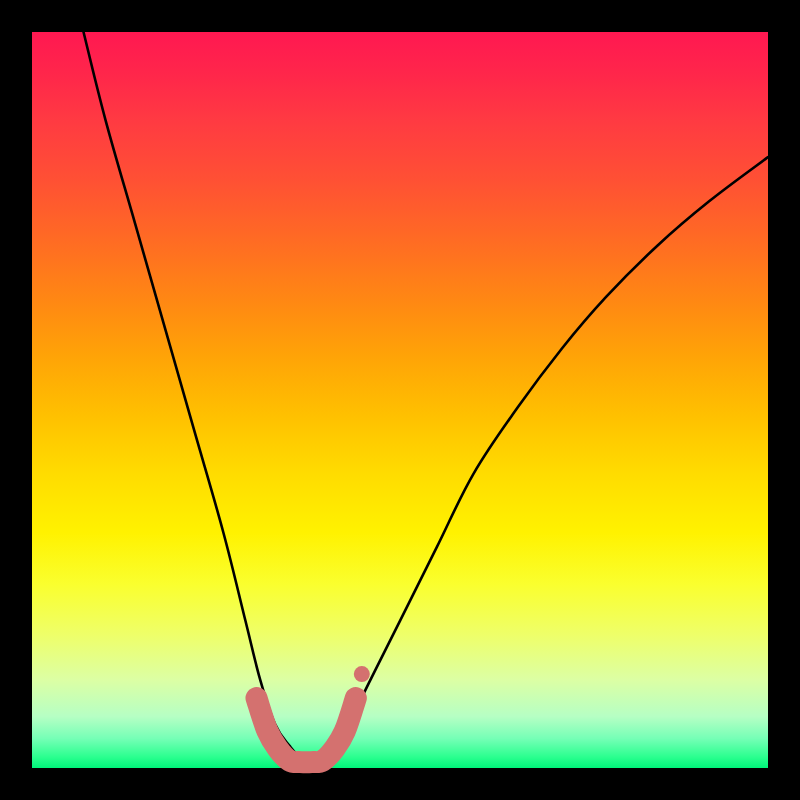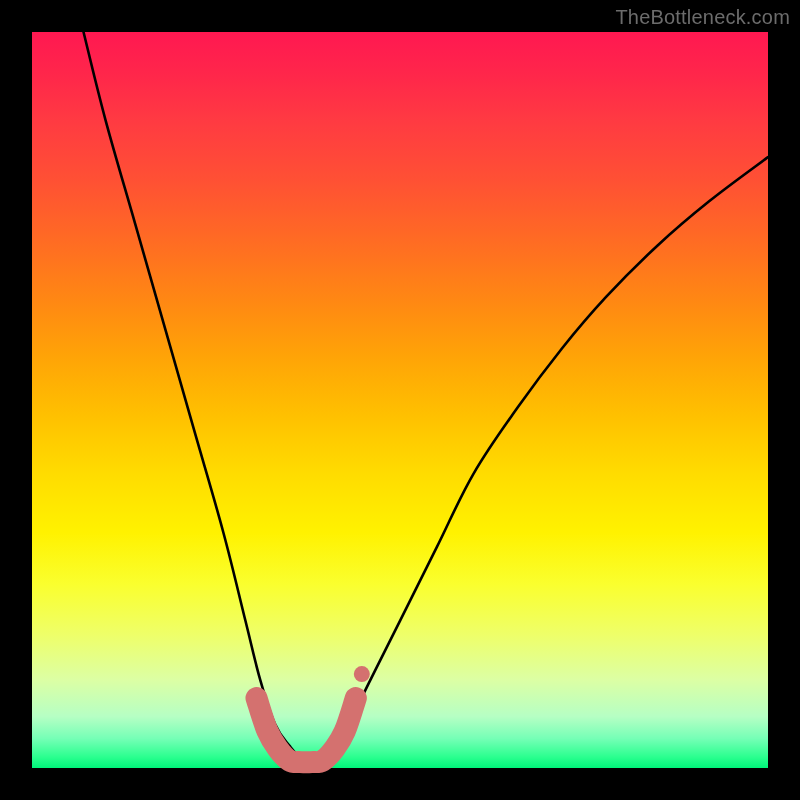--- a/index.html
+++ b/index.html
@@ -70,21 +70,20 @@
     width: 100%;
     height: 100%;
     overflow: visible;
   }
 </style>
 </head>
 <body>
 
 <div class="frame">
 
-  <div class="watermark">TheBottleneck.com</div>
 
   <div class="plot-area">
     <div class="gradient"></div>
 
     <svg class="curves" viewBox="0 0 736 736" preserveAspectRatio="none">
       <path id="curve-path" fill="none" stroke="#000000" stroke-width="2.6" stroke-linecap="round" stroke-linejoin="round" d="M 51.52 0 C 55.494400000000006 15.897600000000008 64.3264 53.87520000000005 73.60000000000001 88.32000000000005 C 82.87360000000001 122.76480000000005 92.44160000000001 154.2656 103.04 191.36 C 113.6384 228.45440000000002 121.88159999999999 257.3056 132.48 294.40000000000003 C 143.0784 331.49440000000004 151.3216 360.3456 161.92 397.44 C 172.51839999999999 434.5344 182.08640000000003 466.03520000000003 191.36 500.48 C 200.6336 534.9248 206.816 562.304 213.44 588.8 C 220.064 615.2959999999999 222.86079999999998 629.1328000000001 228.16 647.6800000000001 C 233.4592 666.2272 237.58080000000004 679.9168000000001 242.88000000000002 691.84 C 248.1792 703.7632 252.30079999999998 707.2959999999999 257.59999999999997 713.92 C 262.89919999999995 720.544 267.0208 725.9904 272.32 728.64 C 277.6192 731.2896 281.74080000000004 731.2896 287.04 728.64 C 292.3392 725.9904 296.4608 720.544 301.76 713.92 C 307.0592 707.2959999999999 309.856 703.7632 316.48 691.84 C 323.10400000000004 679.9168000000001 329.2864 666.2272 338.56 647.6800000000001 C 347.8336 629.1328000000001 356.0768 612.6464 368 588.8 C 379.9232 564.9535999999999 391.552 541.696 404.8 515.2 C 418.048 488.70400000000006 427.02719999999994 466.77119999999996 441.59999999999997 441.59999999999997 C 456.1728 416.42879999999997 469.86240000000004 397.8816 485.76000000000005 375.36 C 501.65760000000006 352.83840000000004 514.0224 336.35200000000003 529.92 316.48 C 545.8176 296.608 556.8576 283.50719999999995 574.08 264.96 C 591.3024 246.41279999999998 607.0528 230.66240000000005 625.6 213.44000000000005 C 644.1472 196.21760000000006 657.248 185.17759999999998 677.12 169.27999999999997 C 696.992 153.38239999999996 725.4016 133.0688 736 125.12"></path>
       <g id="marker-group">
           <path d="M 224.48 666.08 C 226.4672 672.0416 231.5456 689.9264000000001 235.52 699.2 C 239.4944 708.4736 242.5856 712.3008 246.56 717.6 C 250.5344 722.8992000000001 253.62559999999996 726.38784 257.59999999999997 728.64 C 261.57439999999997 730.89216 264.6656 729.84704 268.64 730.112 C 272.6144 730.3769599999999 275.7056 730.3769599999999 279.68 730.112 C 283.6544 729.84704 286.7456 730.89216 290.72 728.64 C 294.69440000000003 726.38784 297.7856 722.8992000000001 301.76 717.6 C 305.7344 712.3008 308.8256 708.4736 312.8 699.2 C 316.7744 689.9264000000001 321.8528 672.0416 323.84 666.08" fill="none" stroke="#d4716f" stroke-width="22" stroke-linecap="round" stroke-linejoin="round"></path>
           <circle cx="329.84" cy="642.08" r="8" fill="#d4716f"></circle>
         </g>

